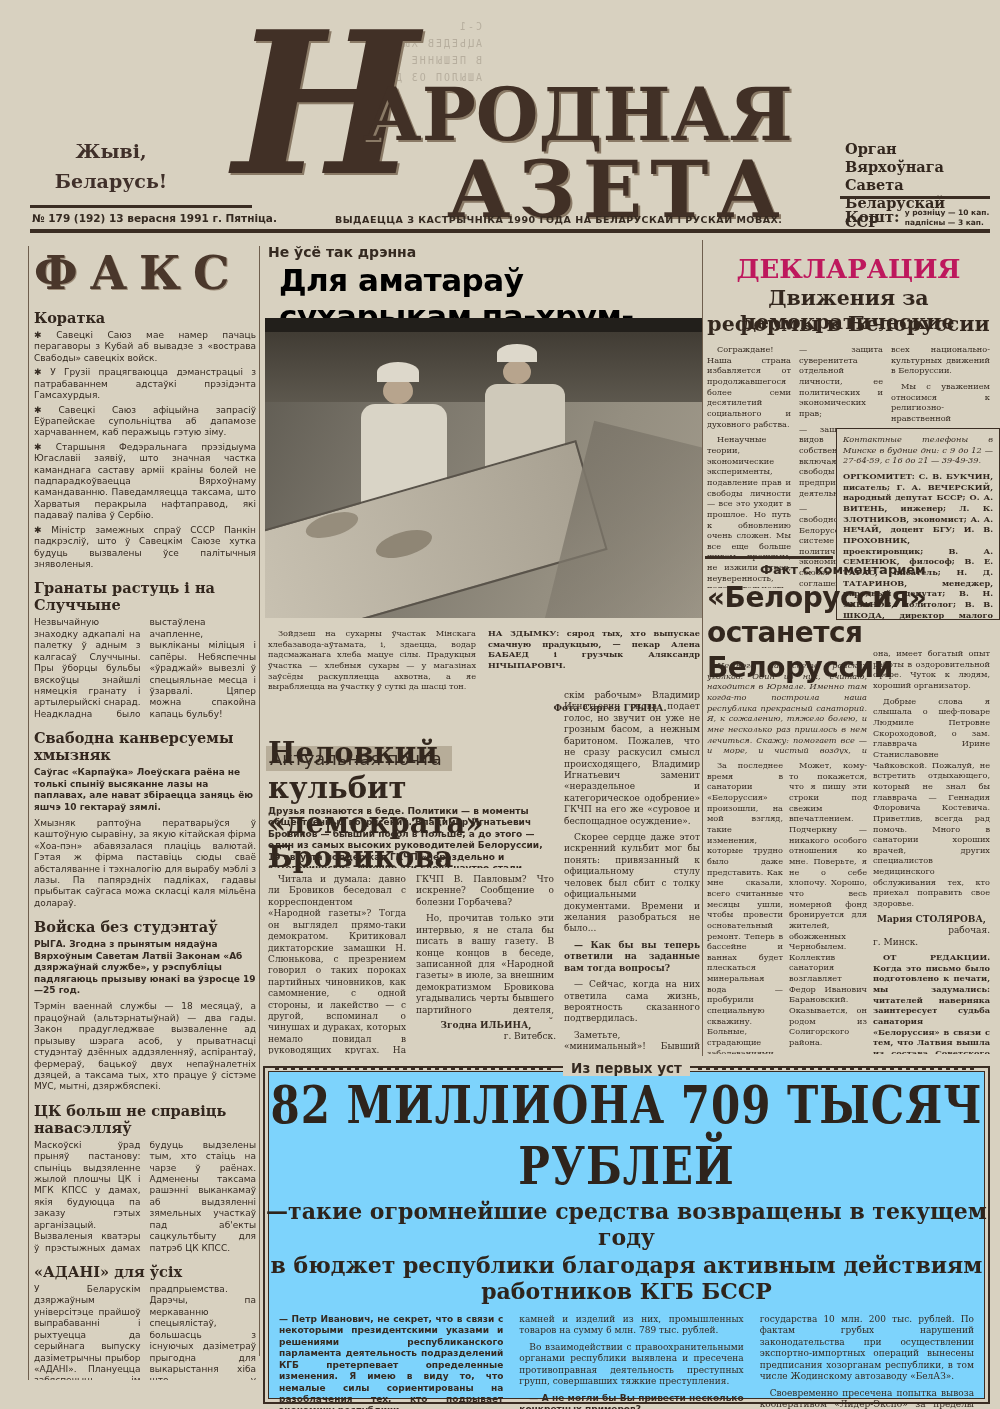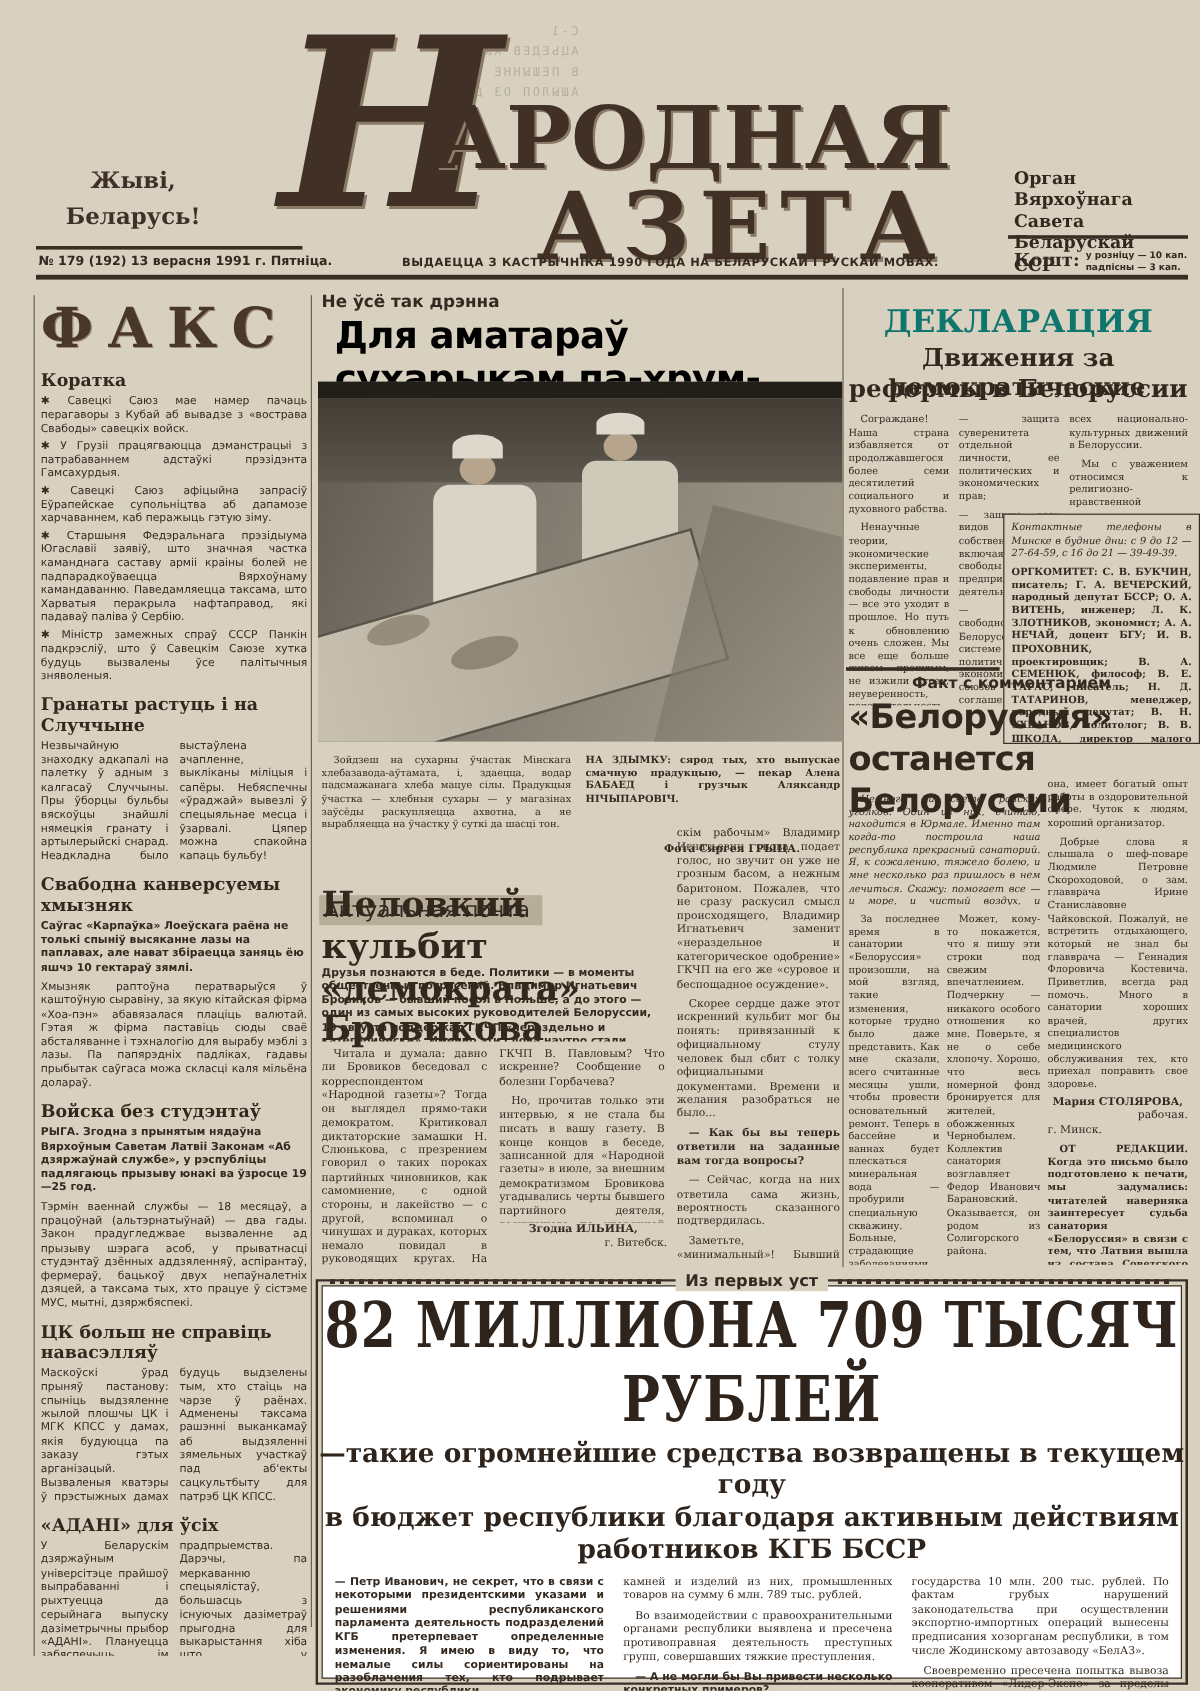--- a/index.html
+++ b/index.html
@@ -177,21 +177,21 @@
   <div class="rt">г. Витебск.</div>
 </div>
 <div class="abs t9 serif clip" style="left:564px;top:690px;width:136px;height:364px;">
   <p>скім рабочым» Владимир Игнатьевич снова подает голос, но звучит он уже не грозным басом, а нежным баритоном. Пожалев, что не сразу раскусил смысл происходящего, Владимир Игнатьевич заменит «нераздельное и категорическое одобрение» ГКЧП на его же «суровое и беспощадное осуждение».</p>
   <p class="ind">Скорее сердце даже этот искренний кульбит мог бы понять: привязанный к официальному стулу человек был сбит с толку официальными документами. Времени и желания разобраться не было...</p>
   <p class="ind b">— Как бы вы теперь ответили на заданные вам тогда вопросы?</p>
   <p class="ind">— Сейчас, когда на них ответила сама жизнь, вероятность сказанного подтвердилась.</p>
   <p class="ind">Заметьте, «минимальный»! Бывший дипломат и здесь оставил себе право на ошибку, а значит, и на очередной кульбит. Когда он рассчитывает его выполнить? Когда досье?</p>
 </div>
 
-<div class="abs serif b ctr" style="left:707px;top:254px;width:283px;font-size:26px;color:#0f766e;">ДЕКЛАРАЦИЯ</div>
+<div class="abs serif b ctr" style="left:707px;top:254px;width:283px;font-size:26px;color:#be185d;">ДЕКЛАРАЦИЯ</div>
 <div class="abs serif b ctr" style="left:707px;top:286px;width:283px;font-size:20.5px;color:#33271e;">Движения за демократические</div>
 <div class="abs serif b ctr" style="left:707px;top:312px;width:283px;font-size:20.5px;color:#33271e;">реформы в Белоруссии</div>
 
 <div class="abs t8 serif clip" style="left:707px;top:344px;width:84px;height:244px;">
   <p class="ind">Сограждане! Наша страна избавляется от продолжавшегося более семи десятилетий социального и духовного рабства.</p>
   <p class="ind">Ненаучные теории, экономические эксперименты, подавление прав и свободы личности — все это уходит в прошлое. Но путь к обновлению очень сложен. Мы все еще больше живем прошлым, не изжили страх, неуверенность, подозрительность. Надо еще очень многое сделать, чтобы последствия распрямились в нашем обществе.</p>
 
 </div>
 <div class="abs t8 serif clip" style="left:799px;top:344px;width:84px;height:244px;">
   <p>— защита суверенитета отдельной личности, ее политических и экономических прав;</p>
@@ -230,21 +230,21 @@
 <div class="abs t8 serif clip" style="left:873px;top:648px;width:117px;height:406px;">
   <p>она, имеет богатый опыт работы в оздоровительной сфере. Чуток к людям, хороший организатор.</p>
   <p class="ind">Добрые слова я слышала о шеф-поваре Людмиле Петровне Скороходовой, о зам. главврача Ирине Станиславовне Чайковской. Пожалуй, не встретить отдыхающего, который не знал бы главврача — Геннадия Флоровича Костевича. Приветлив, всегда рад помочь. Много в санатории хороших врачей, других специалистов медицинского обслуживания тех, кто приехал поправить свое здоровье.</p>
   <div class="sig t9">Мария СТОЛЯРОВА,</div>
   <div class="rt t9">рабочая.</div>
   <div class="t9" style="margin-bottom:4px;">г. Минск.</div>
   <p class="ind b">ОТ РЕДАКЦИИ. Когда это письмо было подготовлено к печати, мы задумались: читателей наверняка заинтересует судьба санатория «Белоруссия» в связи с тем, что Латвия вышла из состава Советского Союза. Связавшись с заместителем Председателя Совета Министров БССР Михаилом Ивановичем Демчуком, узнали следующее.</p>
 
 </div>
 
-<div class="abs kgb-box" style="left:263px;top:1066px;width:723px;height:334px;background:#ffffff;">
+<div class="abs kgb-box" style="left:263px;top:1066px;width:723px;height:334px;background:#7dd3fc;">
   <div style="position:absolute;top:-8px;left:10px;right:10px;display:flex;align-items:center;gap:8px;">
     <div class="wavy"></div>
     <div class="sans b" style="font-size:13.5px;background:#d8d1c0;padding:0 8px;">Из первых уст</div>
     <div class="wavy"></div>
   </div>
 
   <div class="ctr" style="margin-top:18px;">
     <span class="bighead" style="font-size:42px;letter-spacing:1px;color:#2e241c;">82 МИЛЛИОНА 709 ТЫСЯЧ РУБЛЕЙ</span>
   </div>
   <div class="serif b ctr" style="font-size:22px;margin-top:14px;color:#2e241c;">—такие огромнейшие средства возвращены в текущем году</div>

